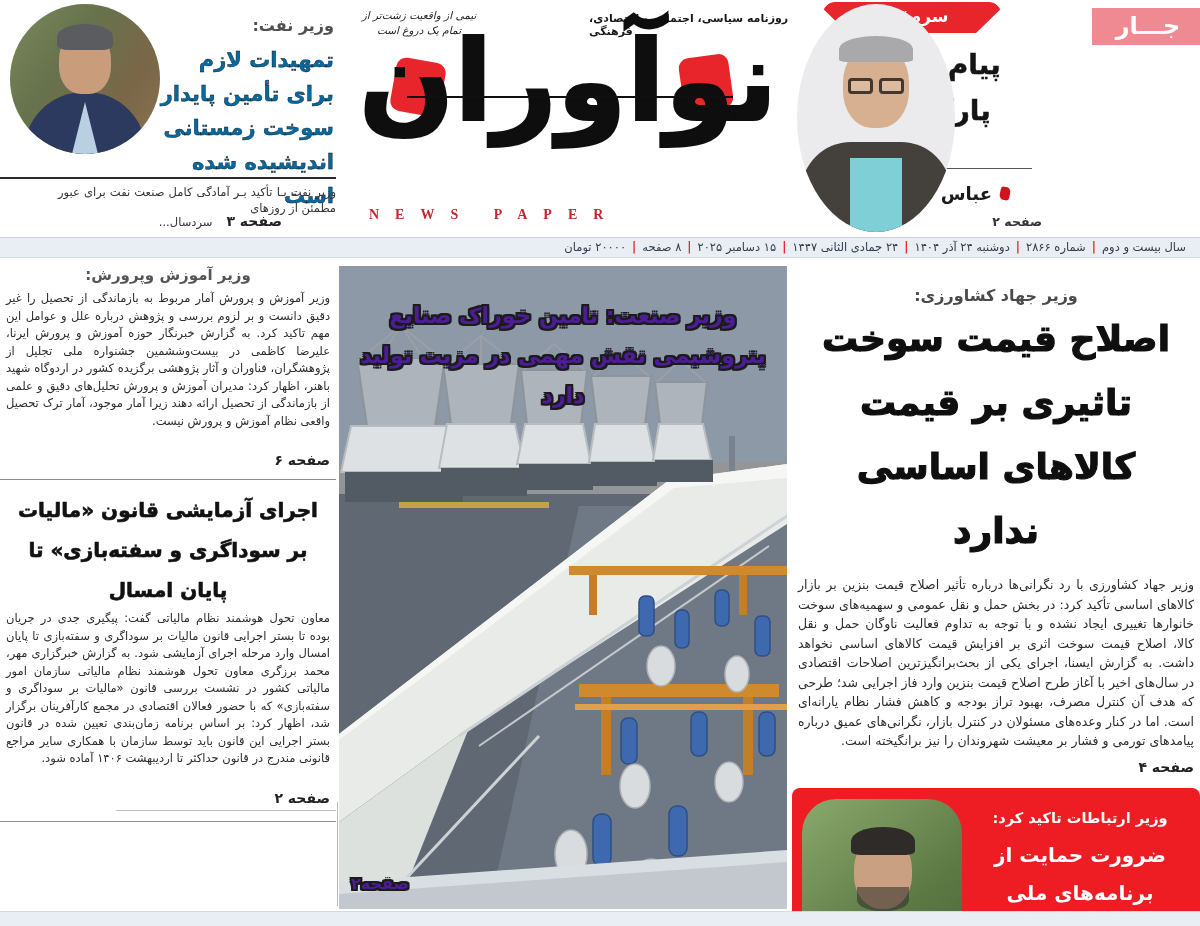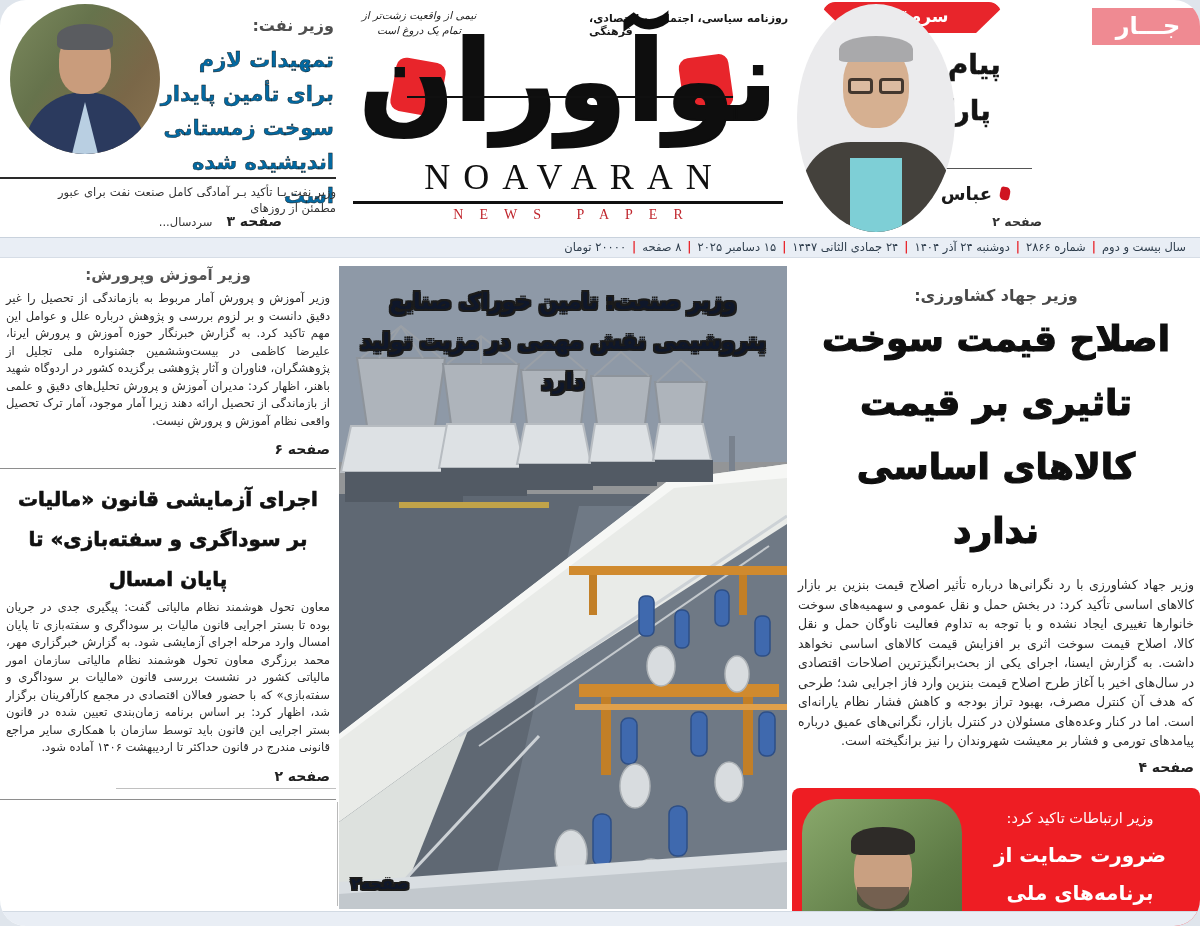--- a/index.html
+++ b/index.html
@@ -1,20 +1,20 @@
 <!DOCTYPE html>
 <html lang="fa" dir="rtl"><head>
 <meta charset="utf-8">
 <style>
   * { margin:0; padding:0; box-sizing:border-box; }
   html,body { background:#dfe5ec; }
   body { font-family:"DejaVu Sans", sans-serif; color:#1c1c1c; }
   .page {
     position:relative; width:1200px; height:926px; background:#ffffff;
-    overflow:hidden; margin:0 auto; direction:rtl;border-radius:26px;
+    overflow:hidden; margin:0 auto; direction:rtl;
   }
   .abs { position:absolute; }
 
   
   .zone-oil { left:0; top:0; width:338px; height:234px; direction:rtl; }
   .photo-circle { position:absolute; left:10px; top:4px; width:150px; height:150px;
     border-radius:50%; overflow:hidden;
     background:linear-gradient(125deg,#7c8a5e 0%,#66734c 35%,#7a6748 70%,#8a7350 100%); }
   .c-suit { position:absolute; bottom:-12px; left:14px; width:122px; height:74px;
     background:#2b3a5e; border-radius:60px 60px 0 0; }
@@ -48,22 +48,22 @@
   .diamond { position:absolute; width:50px; height:54px; background:#e8252b; z-index:1;
     border-radius:10px; }
   .d1 { left:48px; top:60px; transform:rotate(10deg); }
   .d2 { right:60px; top:56px; transform:rotate(-8deg); }
   .logo-line { position:absolute; left:62px; right:58px; top:96px; height:2px;
     background:#101010; z-index:3; }
   .logo-en { position:absolute; top:156px; left:8px; right:8px; text-align:center;
     font-family:"Liberation Serif", serif; font-size:36px; color:#101010;
     letter-spacing:13px; text-indent:13px; border-bottom:3px solid #101010;
     padding-bottom:3px; direction:ltr; }
-  .logo-sub { position:absolute; top:207px; left:8px; right:8px; text-align:center;
-    font-family:"Liberation Serif", serif; font-size:14px; font-weight:normal;
+  .logo-sub { position:absolute; top:207px; left:8px; right:8px; 
+    font-family:"Liberation Serif", serif; font-size:14px; font-weight:bold;
     color:#c0272e; letter-spacing:16px; text-indent:16px; direction:ltr; }
 
   
   .zone-ed { left:795px; top:0; width:405px; height:234px; }
   .ed-badge { position:absolute; left:28px; top:2px; width:178px; height:31px;
     background:#e8252b; color:#fff; font-size:17px; font-weight:bold;
     line-height:29px; text-align:center;
     clip-path:polygon(4% 0,96% 0,100% 22%,86% 100%,14% 100%,0 22%);
     border-radius:12px; }
   .ed-headline { position:absolute; right:160px; top:42px; width:238px; text-align:center;
@@ -104,32 +104,32 @@
   
   .col-left { left:0; top:266px; width:336px; }
   .art { padding:0 6px; }
   .art .kicker { text-align:center; font-size:15px; margin-bottom:6px; color:#555; }
   .art .headline { text-align:center; font-weight:bold; color:#111;
     -webkit-text-stroke:.6px #111; }
   .edu-headline { font-size:25px; line-height:42px; padding:0 4px; }
   .tax-headline { font-size:20px; line-height:40px; }
   .art .body { font-size:11.5px; line-height:17.5px; color:#2c2c2c; text-align:justify;
     }
-  .art .page-line { margin-top:9px; text-align:right; }
+  .art .page-line { margin-top:20px; text-align:right; }
   .divider { border-top:1px solid #8e8e8e; margin:10px 0; }
   .divider.short { width:220px; border-top-color:#c0c0c0; margin:3px 0 2px; }
   .v-div { left:337px; top:802px; width:1px; height:104px; background:#b9b9b9; }
 
   
   .photo-main { left:339px; top:266px; width:448px; height:643px; overflow:hidden;
     background:#8e99a7; }
   .photo-main svg { display:block; }
-  .outline-w { color:#0f172a;
+  .outline-w { color:#4c1d95;
     text-shadow:-2px -2px 0 #1b1b1b,2px -2px 0 #1b1b1b,-2px 2px 0 #1b1b1b,
-      2px 2px 0 #1b1b1b,0 -2px 0 #1b1b1b,0 2px 0 #1b1b1b,-2px 0 0 #1b1b1b,2px 0 0 #1b1b1b; }
+      2px 2px 0 #1b1b1b,0 -2px 0 #1b1b1b,0 2px 0 #1b1b1b,-2px 0 0 #1b1b1b,2px 0 0 #1b1b1b;margin-top:14px; }
   .photo-headline { position:absolute; top:16px; left:12px; right:12px; text-align:center;
     font-size:22px; font-weight:bold; line-height:40px; }
   .photo-page { position:absolute; bottom:16px; left:12px; font-size:16px; font-weight:bold; }
 
   
   .col-right { left:792px; top:266px; width:408px; }
   .agr-kicker { text-align:center; font-size:16px; font-weight:bold; color:#4a4a4a;margin-top:20px; }
   .agr-headline { text-align:center; font-size:36px; line-height:64px; font-weight:bold;
     color:#0f0f0f; -webkit-text-stroke:1.2px #0f0f0f; padding:0 28px; margin-top:2px; }
   .agr-body { font-size:12.5px; line-height:19.5px; color:#2c2c2c; text-align:justify;
@@ -144,21 +144,21 @@
   .m-suit { position:absolute; bottom:-10px; left:6px; width:148px; height:92px;
     background:#33383f; border-radius:54px 54px 0 0; }
   .m-head { position:absolute; top:38px; left:52px; width:58px; height:72px;
     background:#c9a081; border-radius:44% 44% 46% 46%; }
   .m-hair { position:absolute; top:28px; left:49px; width:64px; height:28px;
     background:#2e2b28; border-radius:50% 50% 14% 14%; }
   .m-beard { position:absolute; top:88px; left:55px; width:52px; height:24px;
     background:rgba(46,43,40,.55); border-radius:0 0 46% 46%; }
   .rb-text { position:absolute; right:10px; top:22px; width:220px; text-align:center;
     color:#fff; }
-  .rb-kicker { font-size:14.5px; font-weight:normal; }
+  .rb-kicker { font-size:14.5px; font-weight:bold; }
   .rb-headline { font-size:20px; font-weight:bold; line-height:38px; margin-top:10px; }
 
   .bottomstrip { left:0; top:911px; width:1200px; height:15px; background:#e9eef5;
     border-top:1px solid #d2dae3; }
 </style>
 </head>
 <body>
 
 <div class="page">
 
@@ -184,21 +184,20 @@
   <div class="abs zone-mast">
     <div class="tagline-right">روزنامه سیاسی، اجتماعی، اقتصادی، فرهنگی</div>
     <div class="motto">
       <div>نیمی از واقعیت زشت‌تر از</div>
       <div>تمام یک دروغ است</div>
     </div>
     <div class="diamond d1"></div>
     <div class="diamond d2"></div>
     <div class="logo-fa">نوآوران</div>
     <div class="logo-line"></div>
-    <div class="logo-en">NOAVARAN</div>
     <div class="logo-sub">NEWS PAPER</div>
   </div>
 
   <div class="abs zone-ed">
     <div class="ed-badge">سرمقاله</div>
     <div class="ed-headline">پیام دختران پارکور کار</div>
     <div class="ed-rule"></div>
     <div class="ed-author">
       <span class="red-dot"></span>
       <span>عباس عبدی</span>

